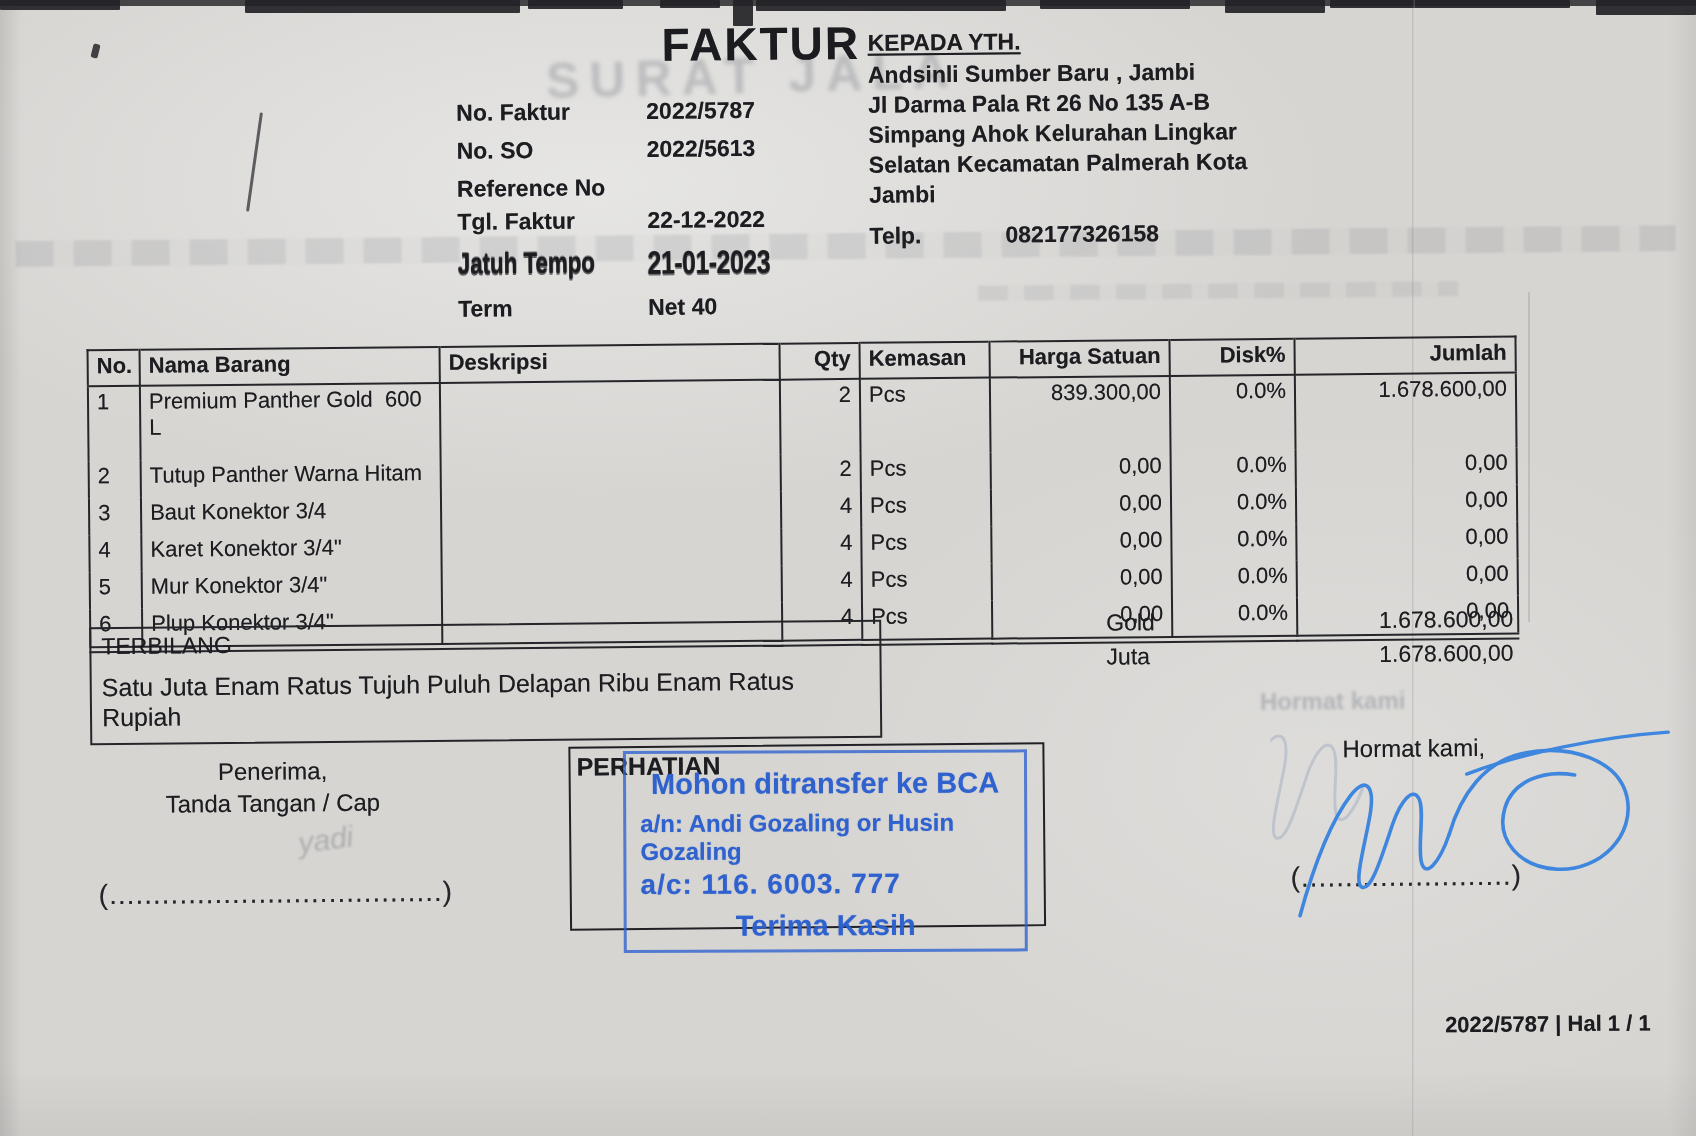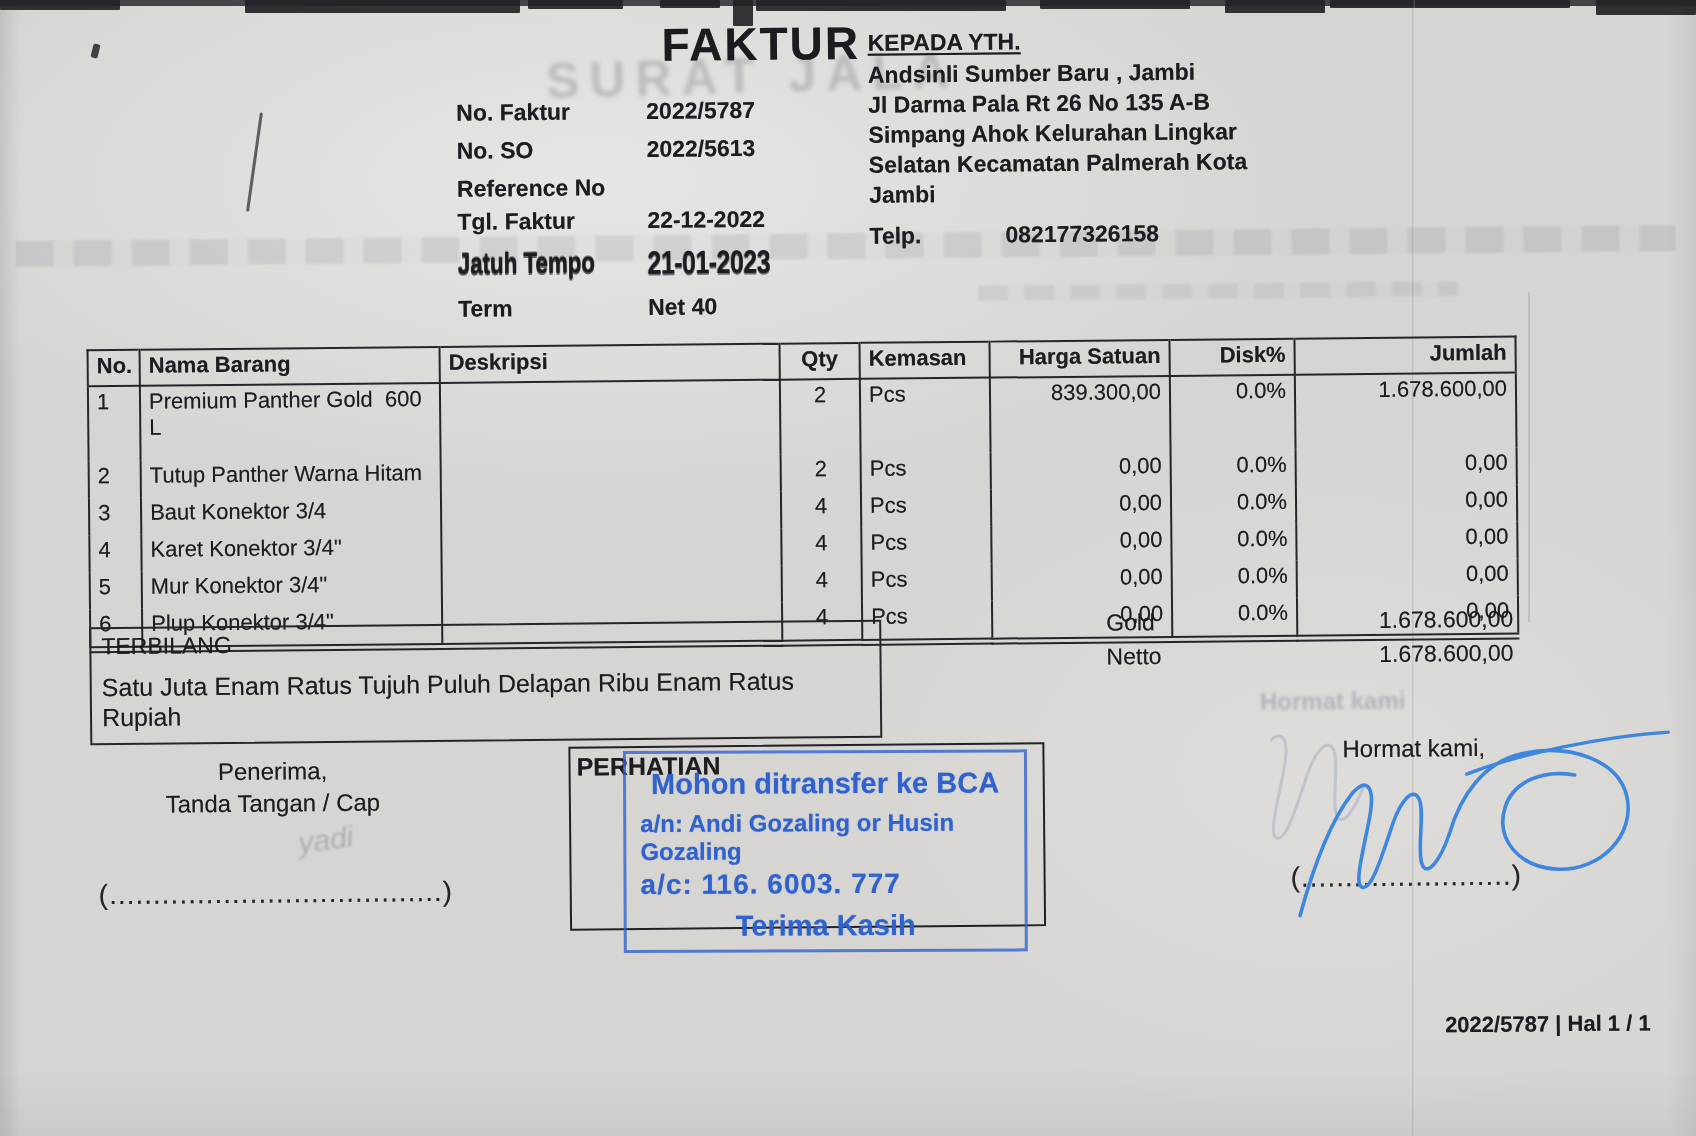--- a/index.html
+++ b/index.html
@@ -62,21 +62,21 @@
 
   
   .items{position:absolute;left:88px;top:342px;width:1428px;border-collapse:collapse;table-layout:fixed;
     border:2.5px solid #26262a;border-bottom:7px double #26262a;font-size:22px;line-height:26px;color:#1d1d21;}
   .items th,.items td{border-right:2px solid #26262a;padding:2px 8px;vertical-align:top;overflow:hidden;}
   .items tr > *:last-child{border-right:none;}
   .items th{border-bottom:2.5px solid #26262a;font-weight:700;height:30px;white-space:nowrap;}
   .items td{border-top:none;border-bottom:none;}
   .items tr.r1 td{height:70px;}
   .items tr.rn td{height:33px;}
-  .al{text-align:left}.ac{text-align:center}.ar{text-align:right}
+  .al{text-align:left}.ac{text-align:right}.ar{text-align:right}
   .pre{white-space:pre-wrap;}
 
   .totals-row{position:absolute;left:1105px;width:407px;display:flex;justify-content:space-between;
     font-size:23px;color:#1d1d21;}
 
   .terbilang{position:absolute;left:88px;top:620px;width:768px;height:106px;border:2.5px solid #26262a;
     padding:4px 10px;color:#1d1d21;}
   .terbilang .tb-label{font-size:23px;}
   .terbilang .tb-text{font-size:25px;line-height:30px;margin-top:12px;}
 
@@ -257,21 +257,21 @@
         <td class="ar">0,00</td>
       </tr>
     </tbody>
       </table>
 
     <div class="totals-row" style="top:612px">
       <span>Gold</span>
       <span>1.678.600,00</span>
     </div>
     <div class="totals-row" style="top:646px">
-      <span>Netto</span>
+      <span>Juta</span>
       <span>1.678.600,00</span>
     </div>
 
     <div class="terbilang">
       <div class="tb-label">TERBILANG</div>
       <div class="tb-text">Satu Juta Enam Ratus Tujuh Puluh Delapan Ribu Enam Ratus Rupiah</div>
     </div>
 
     <div class="penerima">
       <div>Penerima,</div>

